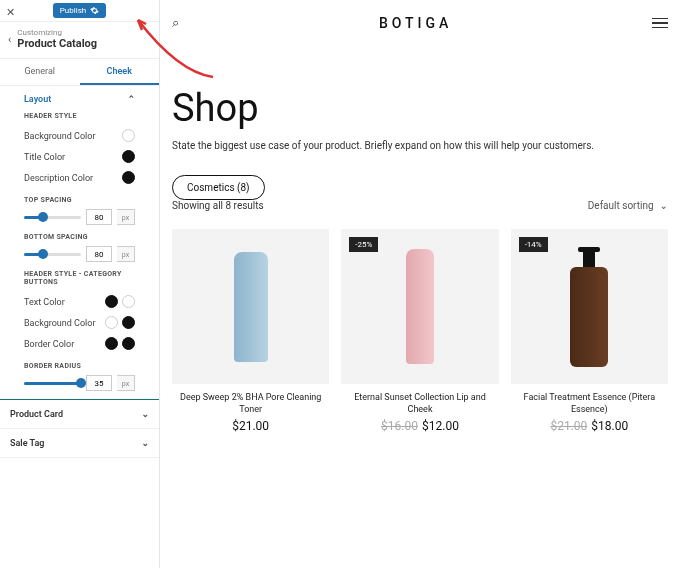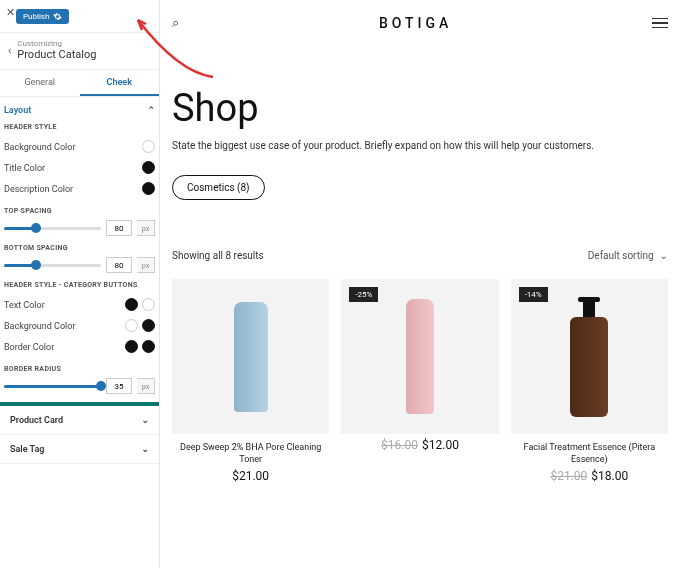--- a/index.html
+++ b/index.html
@@ -1,29 +1,29 @@
 <!DOCTYPE html>
 <html><head>
 <meta charset="utf-8">
 <style>
 *{box-sizing:border-box;margin:0;padding:0;font-family:-apple-system,BlinkMacSystemFont,"Segoe UI",Roboto,sans-serif}
 body{width:680px;height:568px;background:#fff;overflow:hidden;position:relative}
 .customizer{position:absolute;left:0;top:0;width:160px;height:100%;background:#fff;border-right:1px solid #e5e5e5;font-size:9px;overflow-y:auto}
-.cust-top{height:33px;display:flex;justify-content:flex-start;align-items:center;padding:0 16px;border-bottom:1px solid #eee}
+.cust-top{height:22px;display:flex;justify-content:center;align-items:center;padding:0 16px;border-bottom:1px solid #eee}
 .close-x{position:absolute;left:6px;top:6px;font-size:11px;color:#555;cursor:pointer}
 .publish-btn{background:#2271b1;color:#fff;border:none;border-radius:3px;padding:3px 7px;font-size:8px;display:flex;align-items:center;gap:4px;cursor:pointer}
 .gear{width:9px;height:9px;display:inline-block}
 .cust-header{padding:6px 8px 8px;border-bottom:1px solid #eee;display:flex;align-items:center;gap:6px}
 .back-chev{font-size:11px;color:#555;cursor:pointer}
 .cust-hd-txt .small{font-size:8px;color:#888}
-.cust-hd-txt .big{font-size:11px;color:#333;font-weight:400}
+.cust-hd-txt .big{font-size:11px;color:#333;font-weight:700}
 .tabs{display:flex;border-bottom:1px solid #eee}
 .tab{flex:1;text-align:center;padding:7px 12px;font-size:9px;color:#666;cursor:pointer}
 .tab.active{color:#2271b1;font-weight:600;border-bottom:2px solid #2271b1}
-.section{padding:8px 4px;border-bottom:4px solid #0f766e}
+.section{padding:8px 24px;border-bottom:1px solid #0f766e}
 .sec-hd{display:flex;justify-content:space-between;align-items:center;color:#2271b1;font-weight:600;font-size:9px;cursor:pointer}
 .chev{font-size:9px;color:#555}
 .subhd{font-size:7px;font-weight:700;color:#555;letter-spacing:.3px;margin:8px 0 5px;text-transform:uppercase}
 .row{display:flex;justify-content:space-between;align-items:center;padding:4px 0;font-size:9px;color:#444}
 .swatch{width:13px;height:13px;border-radius:50%;border:1px solid #ccc}
 .sw-white{background:#fff}
 .sw-black{background:#111;border-color:#111}
 .sw-pair{display:flex;gap:4px}
 .slider-row{display:flex;align-items:center;gap:5px;margin-top:4px}
 .slider{flex:1;height:3px;background:#ddd;border-radius:2px;position:relative}
@@ -34,21 +34,21 @@
 .collapse-row{display:flex;justify-content:space-between;align-items:center;padding:9px 10px;border-bottom:1px solid #f0f0f0;font-size:9px;font-weight:600;color:#333;cursor:pointer}
 .preview{position:absolute;left:160px;top:0;right:0;height:100%;background:#fff;padding:0 12px;overflow:hidden}
 .pv-top{display:flex;align-items:center;justify-content:space-between;height:46px}
 .search-icn{font-size:13px;color:#333;cursor:pointer}
 .brand{font-size:14px;letter-spacing:4px;font-weight:500;color:#111}
 .burger{display:flex;flex-direction:column;gap:3px;cursor:pointer}
 .burger span{width:16px;height:1.5px;background:#333}
 .shop-h1{font-size:38px;font-weight:400;color:#111;margin-top:40px}
 .shop-sub{font-size:10px;color:#333;margin-top:10px}
 .cat-pill{display:inline-block;margin-top:24px;padding:6px 14px;border:1px solid #111;border-radius:18px;font-size:10px;color:#111;cursor:pointer}
-.results-bar{display:flex;justify-content:space-between;align-items:center;margin-top:50px;font-size:10px;color:#333}
+.results-bar{display:flex;justify-content:space-between;align-items:center;font-size:10px;color:#333}
 .sort-dd{display:flex;align-items:center;gap:6px;cursor:pointer;color:#555}
 .grid{display:flex;gap:12px;margin-top:18px}
 .card{flex:1;display:flex;flex-direction:column}
 .card-img{height:155px;background:#f3f3f3;position:relative;display:flex;align-items:center;justify-content:center}
 .badge{position:absolute;top:8px;left:8px;background:#222;color:#fff;font-size:8px;padding:3px 6px}
 .bottle{width:34px;height:110px;border-radius:8px 8px 4px 4px;position:relative}
 .bottle.blue{background:linear-gradient(90deg,#8eb4cc,#b6d2e2)}
 .bottle.pink{background:linear-gradient(90deg,#e2a9ad,#f1c7ca);width:28px;height:115px}
 .bottle.brown{background:linear-gradient(90deg,#4a2a17,#6a3d24);width:38px;height:100px;border-radius:6px}
 .brown-cap{width:12px;height:22px;background:#111;margin:0 auto -2px;position:relative}
@@ -192,20 +192,21 @@
           <div class="bottle blue"></div>
         </div>
       <div class="card-title">Deep Sweep 2% BHA Pore Cleaning Toner</div>
       <div class="card-price">$21.00</div>
     </div>
     <div class="card">
       <div class="card-img">
         <span class="badge">-25%</span>
         <div class="bottle pink"></div>
       </div>
+      <div class="card-title">Eternal Sunset Collection Lip and Cheek</div>
       <div class="card-price"><span class="old-price">$16.00</span><span>$12.00</span></div>
     </div>
     <div class="card">
       <div class="card-img">
         <span class="badge">-14%</span>
         <div>
             <div class="brown-cap"></div>
             <div class="bottle brown"></div>
           </div>
       </div>

